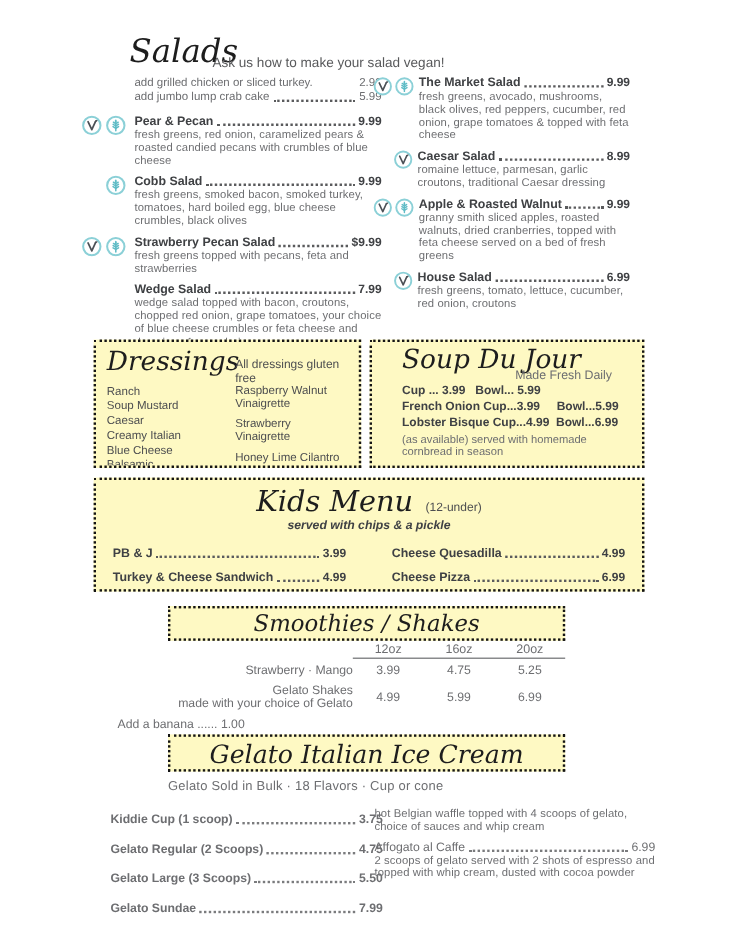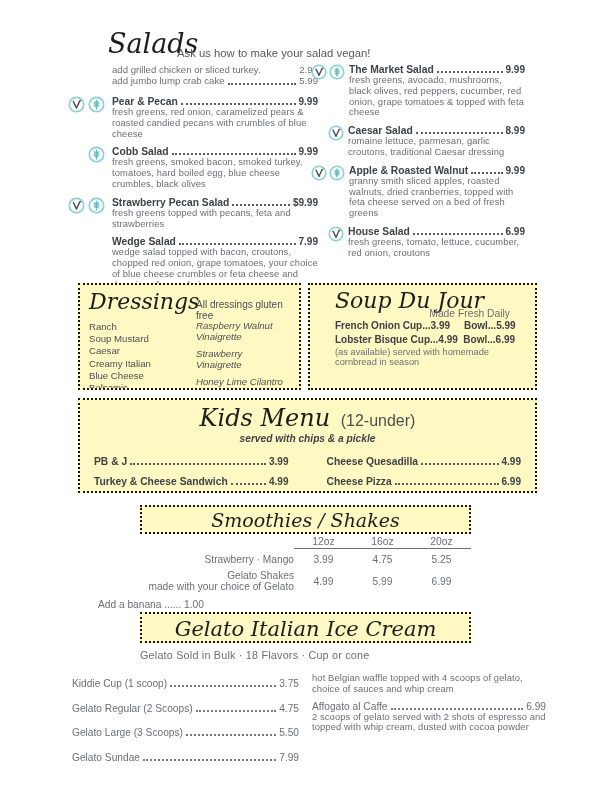--- a/index.html
+++ b/index.html
@@ -28,30 +28,30 @@
   .addons .ldr{margin-bottom:1px;}
   svg.vicon{flex:0 0 auto;}
   
   .box{position:absolute;background:#fef9c3;border:2px dotted #141414;box-sizing:border-box;}
   #dressings-box{left:78px;top:283px;width:223px;height:107px;padding:5px 9px;overflow:hidden;}
   .d-grid{display:grid;grid-template-columns:103px 1fr;column-gap:4px;}
   #dressings-title{font-size:22px;line-height:24px;}
   #dressings-note{font-size:10px;color:#4d4e50;padding-top:9px;}
   .d-list{font-size:9.6px;line-height:12.2px;color:#4d4e50;}
   .v-list{font-size:9.6px;line-height:10.6px;color:#4d4e50;}
-  .v-list div{margin-bottom:7px;font-style:italic;}
+  .v-list div{margin-bottom:7px;}
   #soup-box{left:308px;top:283px;width:229px;height:107px;padding:3px 25px;overflow:hidden;}
   #soup-title{font-size:22px;line-height:26px;}
   #soup-sub{font-size:10.3px;color:#6d6e71;text-align:right;margin-top:-6px;}
   .soup-line{font-size:10px;font-weight:bold;color:#3f4144;line-height:13.5px;white-space:pre;}
   #soup-note{font-size:9.3px;line-height:10.4px;color:#6d6e71;margin-top:1px;}
   #kids-box{left:78px;top:398px;width:459px;height:95px;padding:4px 14px;overflow:hidden;}
   #kids-title-row{text-align:center;}
   #kids-title{font-size:24px;}
-  #kids-age{font-size:16px;color:#4d4e50;margin-left:6px;}
+  #kids-age{font-size:10px;color:#4d4e50;margin-left:6px;}
   #kids-sub{text-align:center;font-size:10.2px;font-weight:bold;font-style:italic;color:#3f4144;margin-top:1px;}
   #kids-cols{display:flex;gap:38px;margin-top:12px;}
   .kids-col{flex:1;}
   .kids-col .row{margin-bottom:9px;}
   
   #smoothies-box{left:140px;top:505px;width:331px;height:29px;display:flex;align-items:center;justify-content:center;}
   #smoothies-title{font-size:19px;}
   #sm-table{position:absolute;left:98px;top:536px;width:373px;}
   .sm-line{display:flex;align-items:center;}
   .sm-lbl{width:196px;font-size:10.2px;color:#6d6e71;text-align:right;}
@@ -60,21 +60,21 @@
   #sm-sizes .sm-cell{font-size:10.4px;}
   .sm-row1{margin-top:5px;}
   .sm-row2{margin-top:5px;}
   .sm-sub{font-size:10.2px;line-height:11px;color:#6d6e71;}
   #sm-banana{margin-top:7px;font-size:10.2px;color:#6d6e71;}
   
   #gelato-box{left:140px;top:612px;width:331px;height:31px;display:flex;align-items:flex-end;justify-content:center;}
   #gelato-title{font-size:21px;}
   #gelato-sub{position:absolute;left:140px;top:649px;width:331px;text-align:left;
               font-size:10.8px;color:#6d6e71;letter-spacing:.2px;}
-  #gelato-left{position:absolute;left:72px;top:678px;width:227px;}
+  #gelato-left{position:absolute;left:92px;top:678px;width:227px;font-weight:bold;}
   #gelato-left .row{margin-bottom:13.5px;font-size:10.2px;color:#6d6e71;}
   #gelato-left .ldr{border-bottom:2px dotted #7a7b7d;}
   #gelato-right{position:absolute;left:312px;top:673px;width:234px;}
   .dessert{margin-bottom:6px;}
   .dessert .row{font-size:10.2px;color:#6d6e71;}
   .dessert .ldr{border-bottom:2px dotted #7a7b7d;}
 </style>
 </head>
 <body>
 
@@ -279,20 +279,21 @@
         <div>Raspberry Walnut Vinaigrette</div>
         <div>Strawberry Vinaigrette</div>
         <div>Honey Lime Cilantro Vinaigrette</div>
       </div>
     </div>
   </div>
 
   <div id="soup-box" class="box">
     <div id="soup-title" class="script">Soup Du Jour</div>
     <div id="soup-sub">Made Fresh Daily</div>
+    <div class="soup-line">Cup ... 3.99   Bowl... 5.99</div>
     <div class="soup-line">French Onion Cup...3.99     Bowl...5.99</div>
     <div class="soup-line">Lobster Bisque Cup...4.99  Bowl...6.99</div>
     <div id="soup-note">(as available) served with homemade cornbread in season</div>
   </div>
 
   <div id="kids-box" class="box">
     <div id="kids-title-row">
       <span id="kids-title" class="script">Kids Menu</span>
       <span id="kids-age">(12-under)</span>
     </div>

